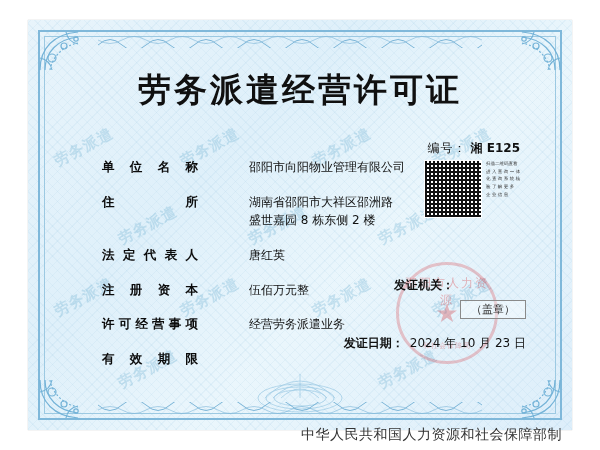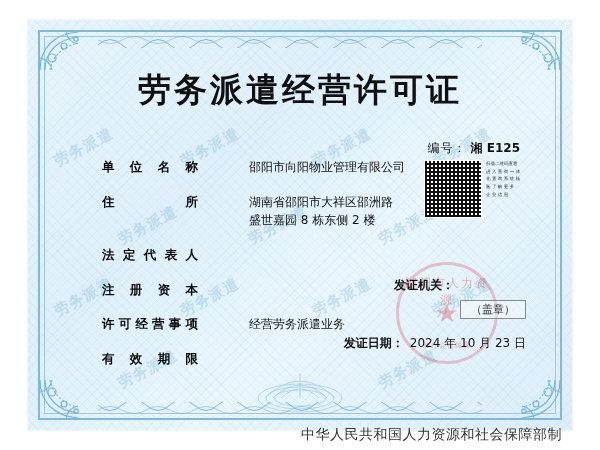--- a/index.html
+++ b/index.html
@@ -369,23 +369,25 @@
       </div>
       <div class="row">
         <div class="k">住所</div>
         <div class="v">
           <span>湖南省邵阳市大祥区邵洲路</span>
           <span class="line2">盛世嘉园 8 栋东侧 2 楼</span>
         </div>
       </div>
       <div class="row">
         <div class="k">法定代表人</div>
+        <div class="v">唐红英</div>
       </div>
       <div class="row">
         <div class="k">注册资本</div>
+        <div class="v">伍佰万元整</div>
       </div>
       <div class="row">
         <div class="k">许可经营事项</div>
         <div class="v">经营劳务派遣业务</div>
       </div>
       <div class="row">
         <div class="k">有效期限</div>
       </div>
     </div>
 

